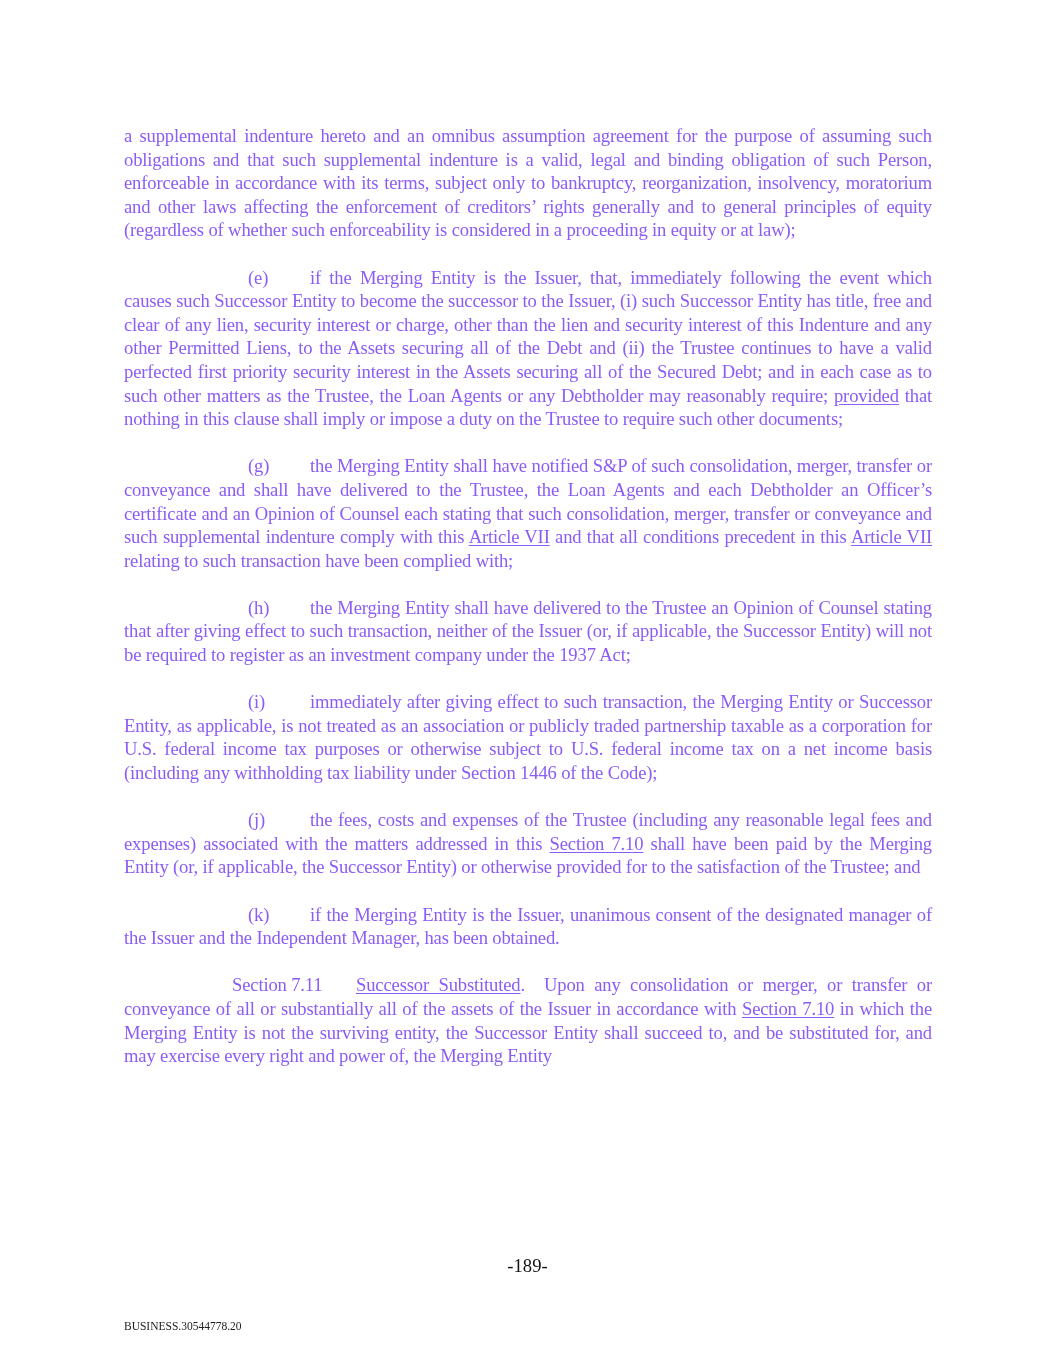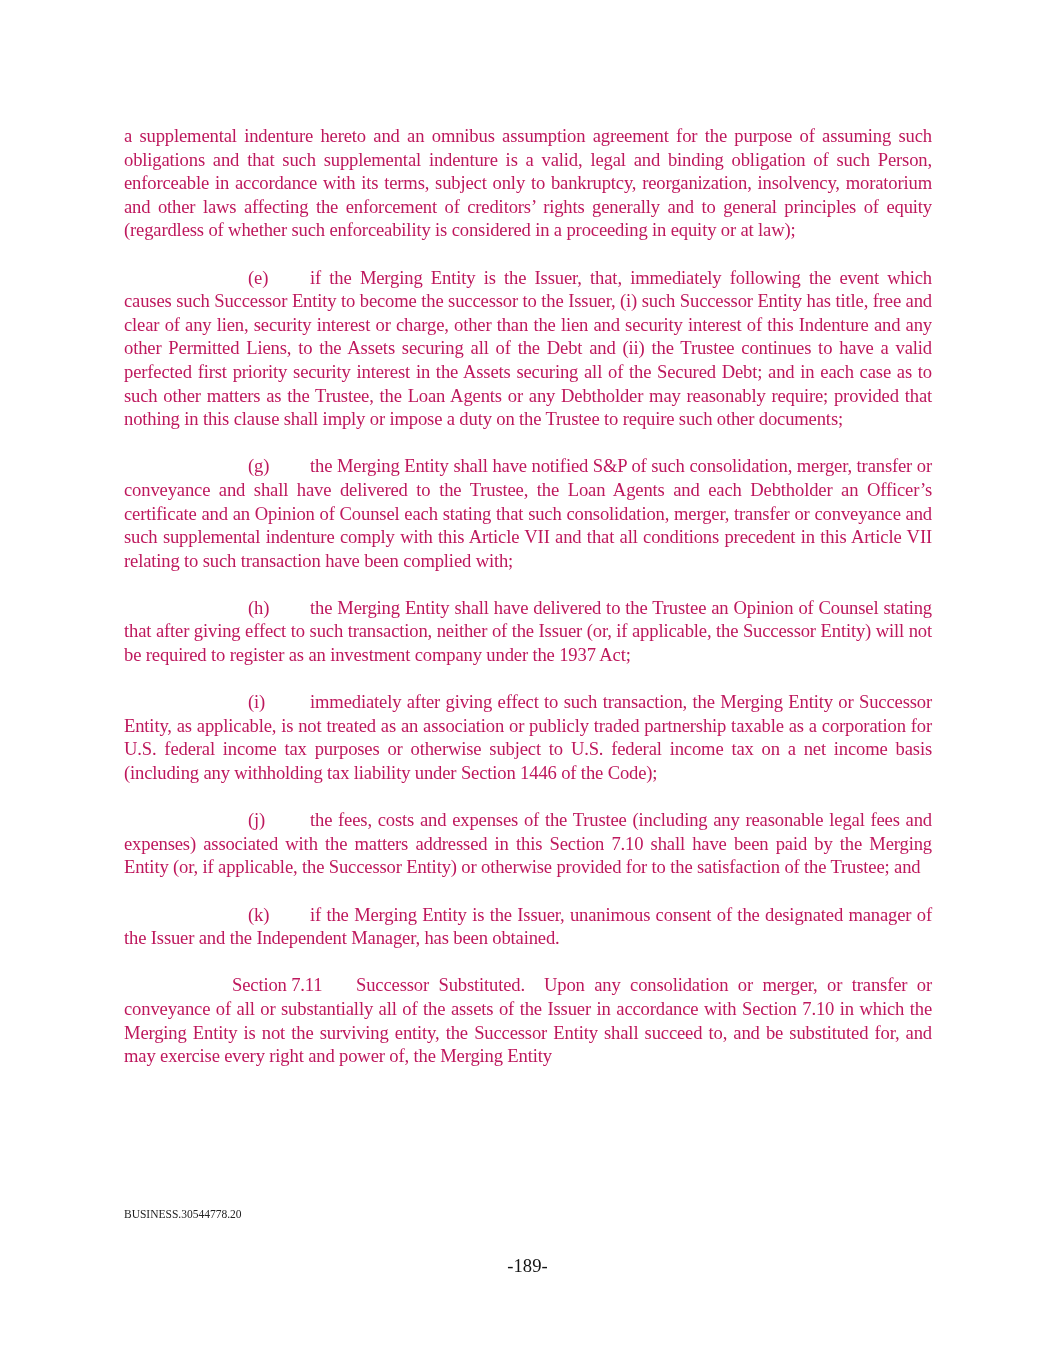--- a/index.html
+++ b/index.html
@@ -1,32 +1,32 @@
 <!DOCTYPE html>
 <html><head>
 <meta charset="utf-8">
 <style>
   html, body { margin: 0; padding: 0; background: #ffffff; }
   body { width: 1055px; height: 1365px; position: relative; overflow: hidden; }
   .page {
     position: absolute; left: 124px; top: 124px; width: 808px;
     font-family: "Liberation Serif", serif; font-size: 18.6px; line-height: 23.6px;
-    color: #be185d; letter-spacing: -0.15px;
+    color: #8b5cf6; letter-spacing: -0.15px;
   }
   .para { text-align: justify; margin: 0 0 23.6px 0; }
   .para.cont { text-indent: 0; }
   .label { display: inline-block; width: 62px; margin-left: 124px; text-indent: 0; }
-  .u { text-underline-offset: 2px; }
+  .u { text-decoration: underline; text-underline-offset: 2px; }
   .sec-num { display: inline-block; margin-left: 108px; width: 124px; }
   .page-num {
     position: absolute; top: 1255px; left: 0; width: 1055px; text-align: center;
     font-family: "Liberation Serif", serif; font-size: 18.6px; color: #141414;
   }
   .footer-id {
-    position: absolute; top: 1208px; left: 124px;
+    position: absolute; top: 1320px; left: 124px;
     font-family: "Liberation Serif", serif; font-size: 11.5px; color: #222;
   }
 </style>
 </head>
 <body>
 
 <div class="page">
   <p class="para cont">a supplemental indenture hereto and an omnibus assumption agreement for the purpose of assuming such obligations and that such supplemental indenture is a valid, legal and binding obligation of such Person, enforceable in accordance with its terms, subject only to bankruptcy, reorganization, insolvency, moratorium and other laws affecting the enforcement of creditors’ rights generally and to general principles of equity (regardless of whether such enforceability is considered in a proceeding in equity or at law);</p>
 
   <p class="para"><span class="label">(e)</span><span>if the Merging Entity is the Issuer, that, immediately following the event which causes such Successor Entity to become the successor to the Issuer, (i) such Successor Entity has title, free and clear of any lien, security interest or charge, other than the lien and security interest of this Indenture and any other Permitted Liens, to the Assets securing all of the Debt and (ii) the Trustee continues to have a valid perfected first priority security interest in the Assets securing all of the Secured Debt; and in each case as to such other matters as the Trustee, the Loan Agents or any Debtholder may reasonably require; </span><span class="u">provided</span><span> that nothing in this clause shall imply or impose a duty on the Trustee to require such other documents;</span></p>

